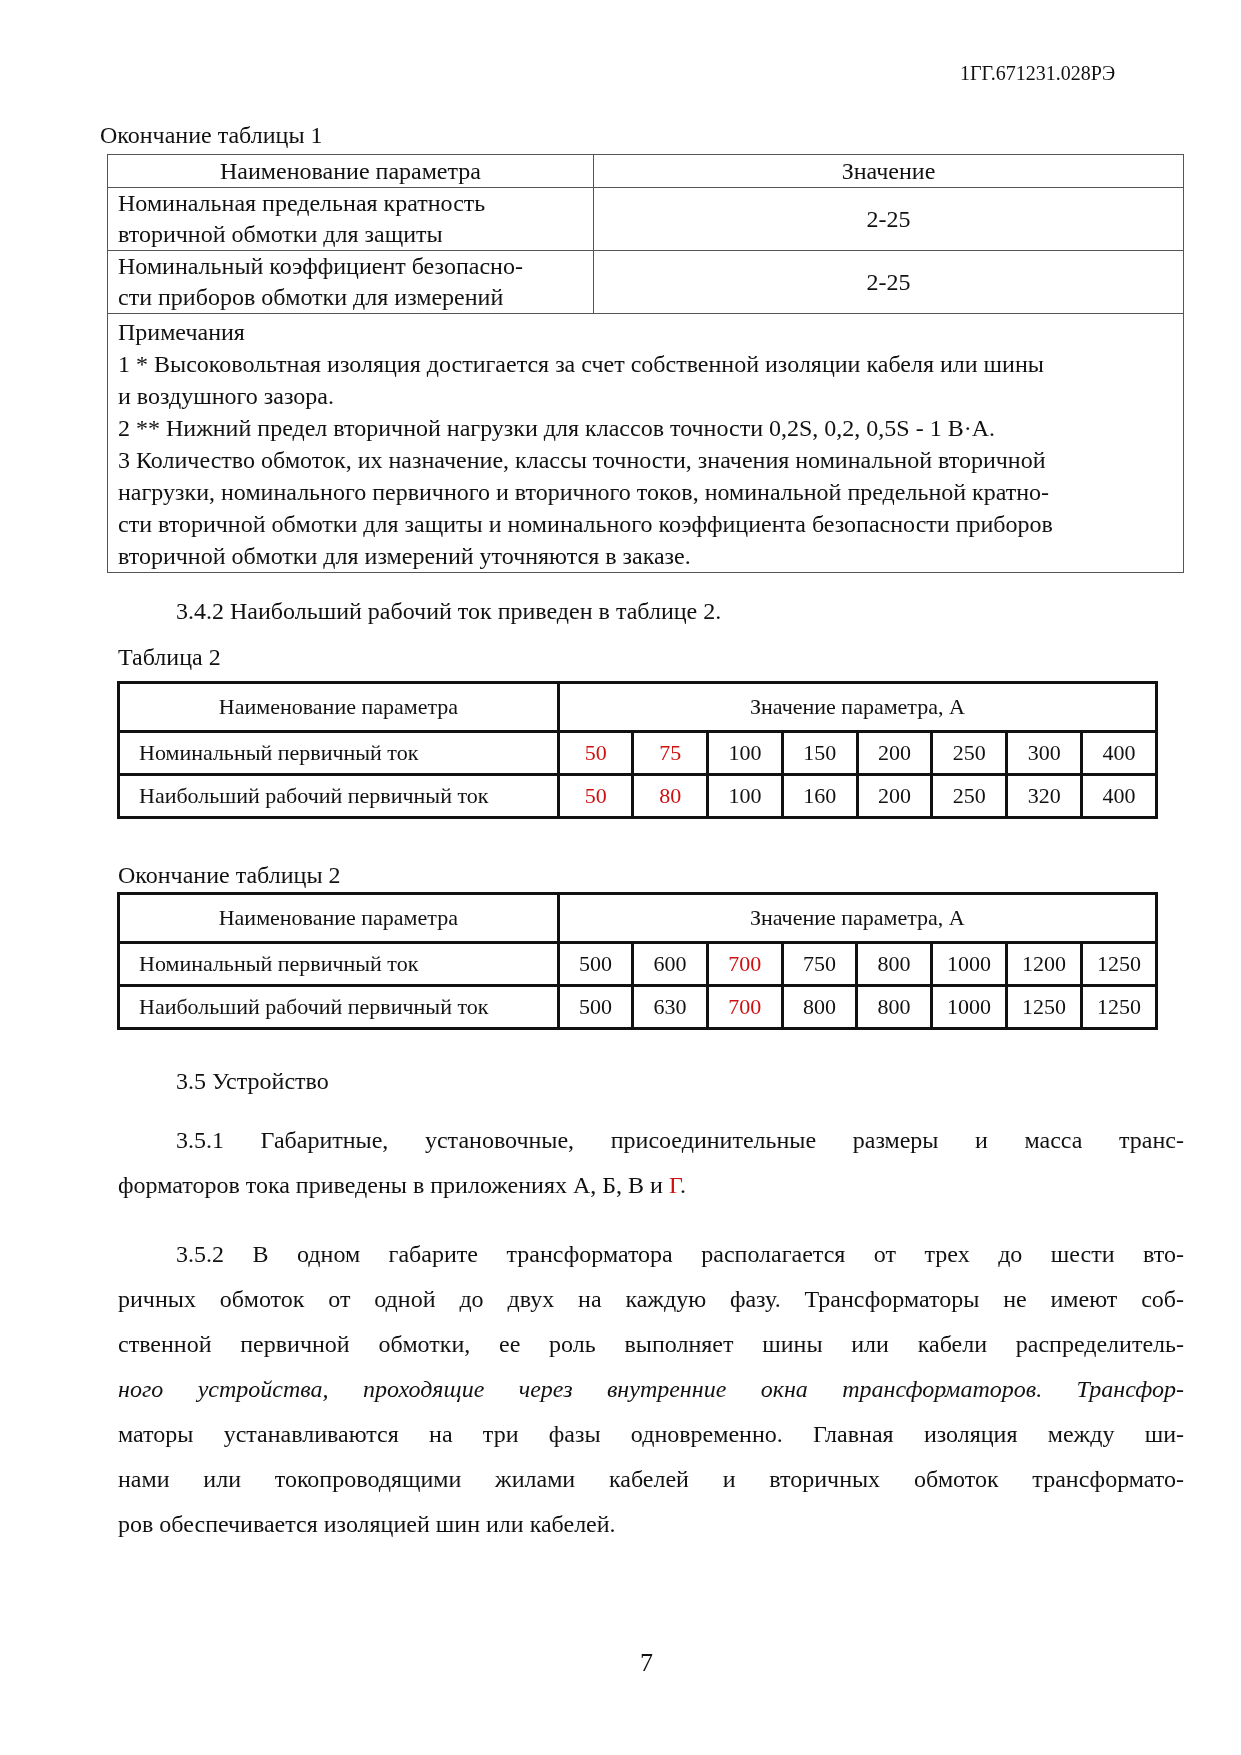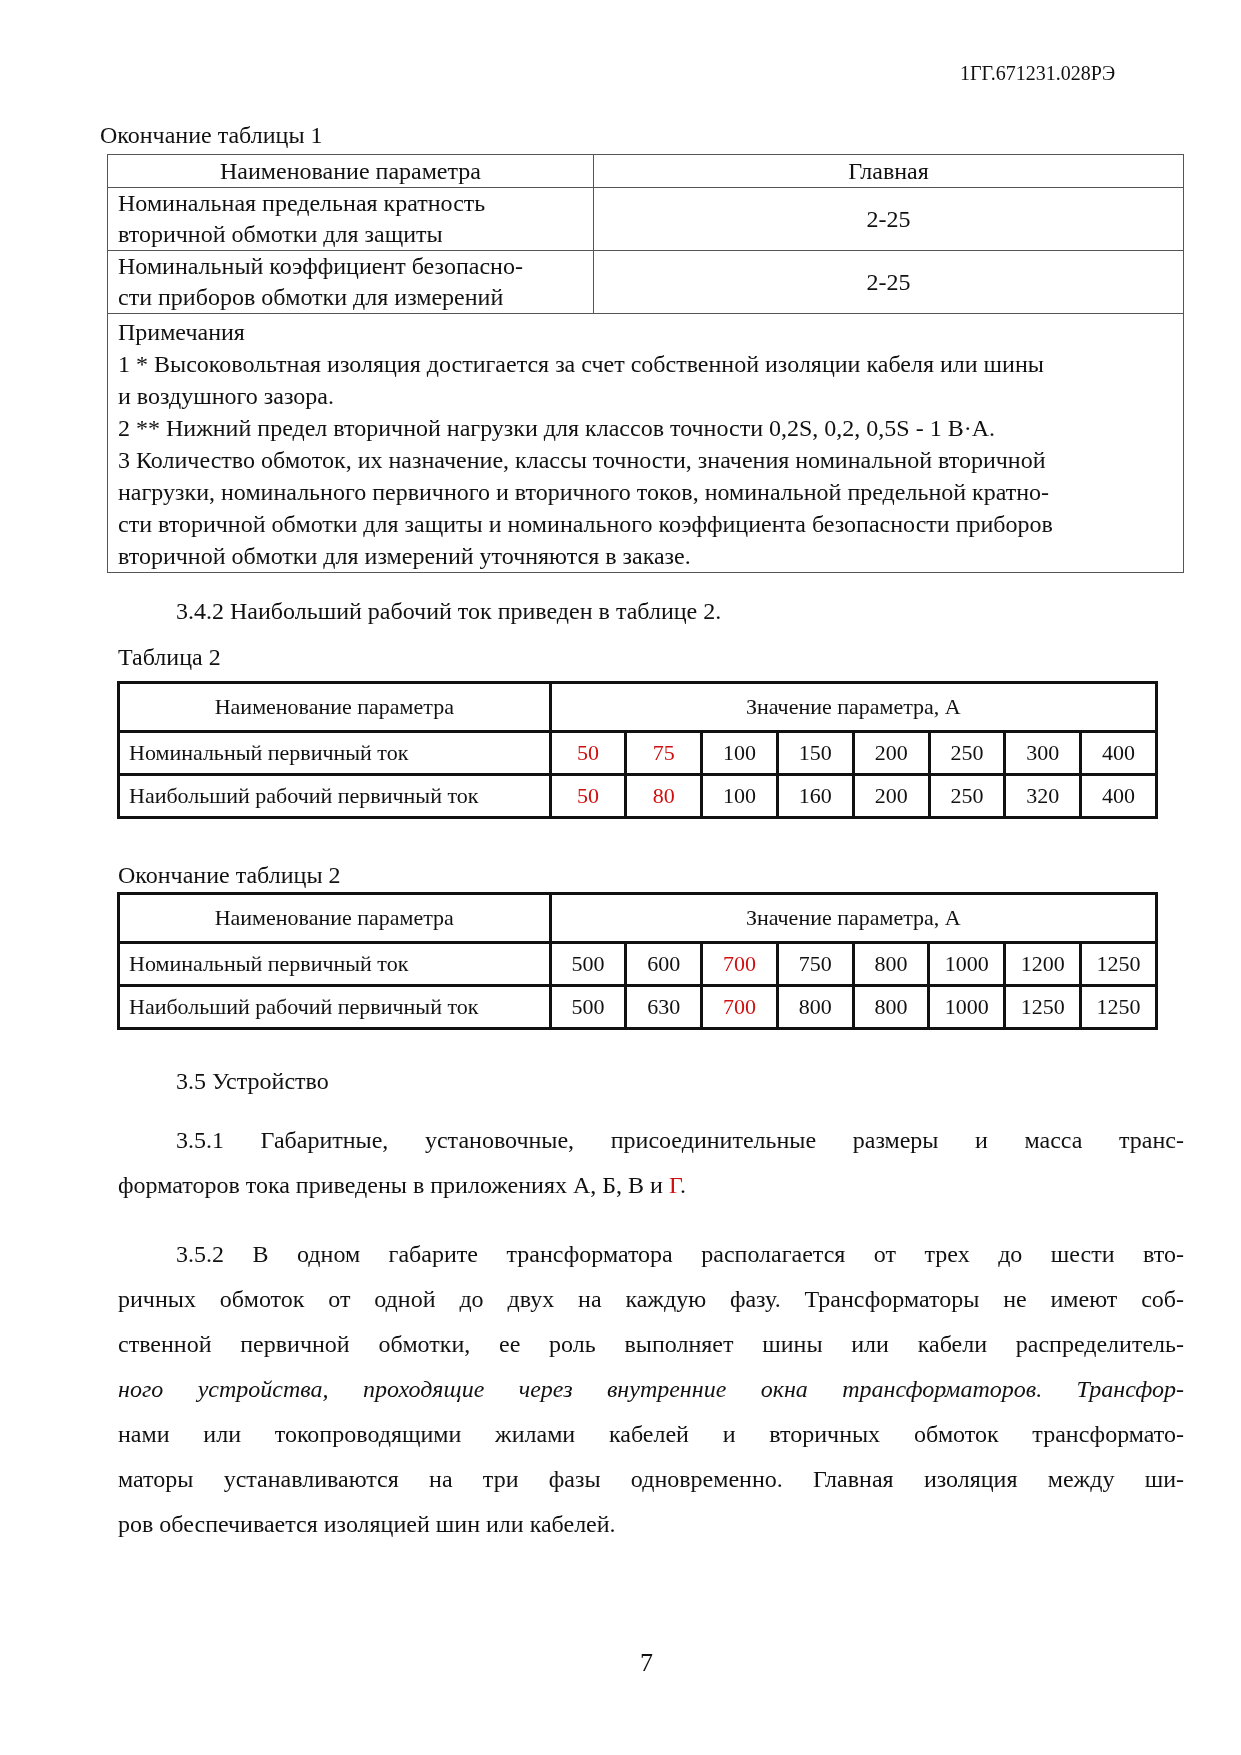--- a/index.html
+++ b/index.html
@@ -15,37 +15,37 @@
              border-collapse: collapse; font-size: 24px; }
   table.t1 td { border: 1.5px solid #555; padding: 0 10px; vertical-align: middle; line-height: 31px; }
   table.t1 td.c { text-align: center; }
   table.t1 td.notes { line-height: 32px; padding: 2px 10px 0 10px; }
 
   
   table.t2 { position: absolute; left: 117px; width: 1041px; border-collapse: collapse;
              font-size: 22px; }
   table.t2 td { border: 3px solid #111; height: 40px; text-align: center; padding: 0; }
   table.t2 tr.hdr td { height: 46px; }
-  table.t2 td.name { text-align: left; padding-left: 9px; width: 420px; white-space: nowrap; }
+  table.t2 td.name { text-align: left; padding-left: 19px; width: 420px; white-space: nowrap; }
   table.t2 td.v { width: 73px; }
 
   .para { font-size: 24px; line-height: 45px; text-align: justify; }
   .page-num { left: 640px; top: 1648px; font-size: 26px; }
 </style>
 </head>
 <body>
 
 <div class="abs header-code">1ГГ.671231.028РЭ</div>
 
 <div class="abs caption" style="left:100px; top:122px;">Окончание таблицы 1</div>
 <table class="t1">
   <tbody>
       <tr>
     <td class="c" style="width:465px; height:32px;">Наименование параметра</td>
-    <td class="c">Главная</td>
+    <td class="c">Значение</td>
   </tr>
   <tr>
     <td style="height:62px;">
       <div>Номинальная предельная кратность</div>
       <div>вторичной обмотки для защиты</div>
     </td>
     <td class="c">2-25</td>
   </tr>
   <tr>
     <td style="height:62px;">
@@ -143,18 +143,18 @@
   <div>
     <span>форматоров тока приведены в приложениях А, Б, В и </span><span class="red">Г</span><span>.</span>
   </div>
 </div>
 
 <div class="abs para" style="left:118px; top:1232px; width:1066px;">
   <div style="padding-left:58px; text-align-last:justify;">3.5.2    В одном габарите трансформатора располагается от трех до шести вто-</div>
   <div style="text-align-last:justify;">ричных обмоток от одной до двух на каждую фазу. Трансформаторы не имеют соб-</div>
   <div style="text-align-last:justify;">ственной первичной обмотки, ее роль выполняет шины или кабели распределитель-</div>
   <div style="text-align-last:justify;font-style:italic;">ного устройства, проходящие через внутренние окна трансформаторов. Трансфор-</div>
+  <div style="text-align-last:justify;">маторы устанавливаются на три фазы одновременно. Главная изоляция между ши-</div>
   <div style="text-align-last:justify;">нами или токопроводящими жилами кабелей и вторичных обмоток трансформато-</div>
-  <div style="text-align-last:justify;">маторы устанавливаются на три фазы одновременно. Главная изоляция между ши-</div>
   <div>ров обеспечивается изоляцией шин или кабелей.</div>
 </div>
 
 <div class="abs page-num">7</div>
 
 </body></html>

